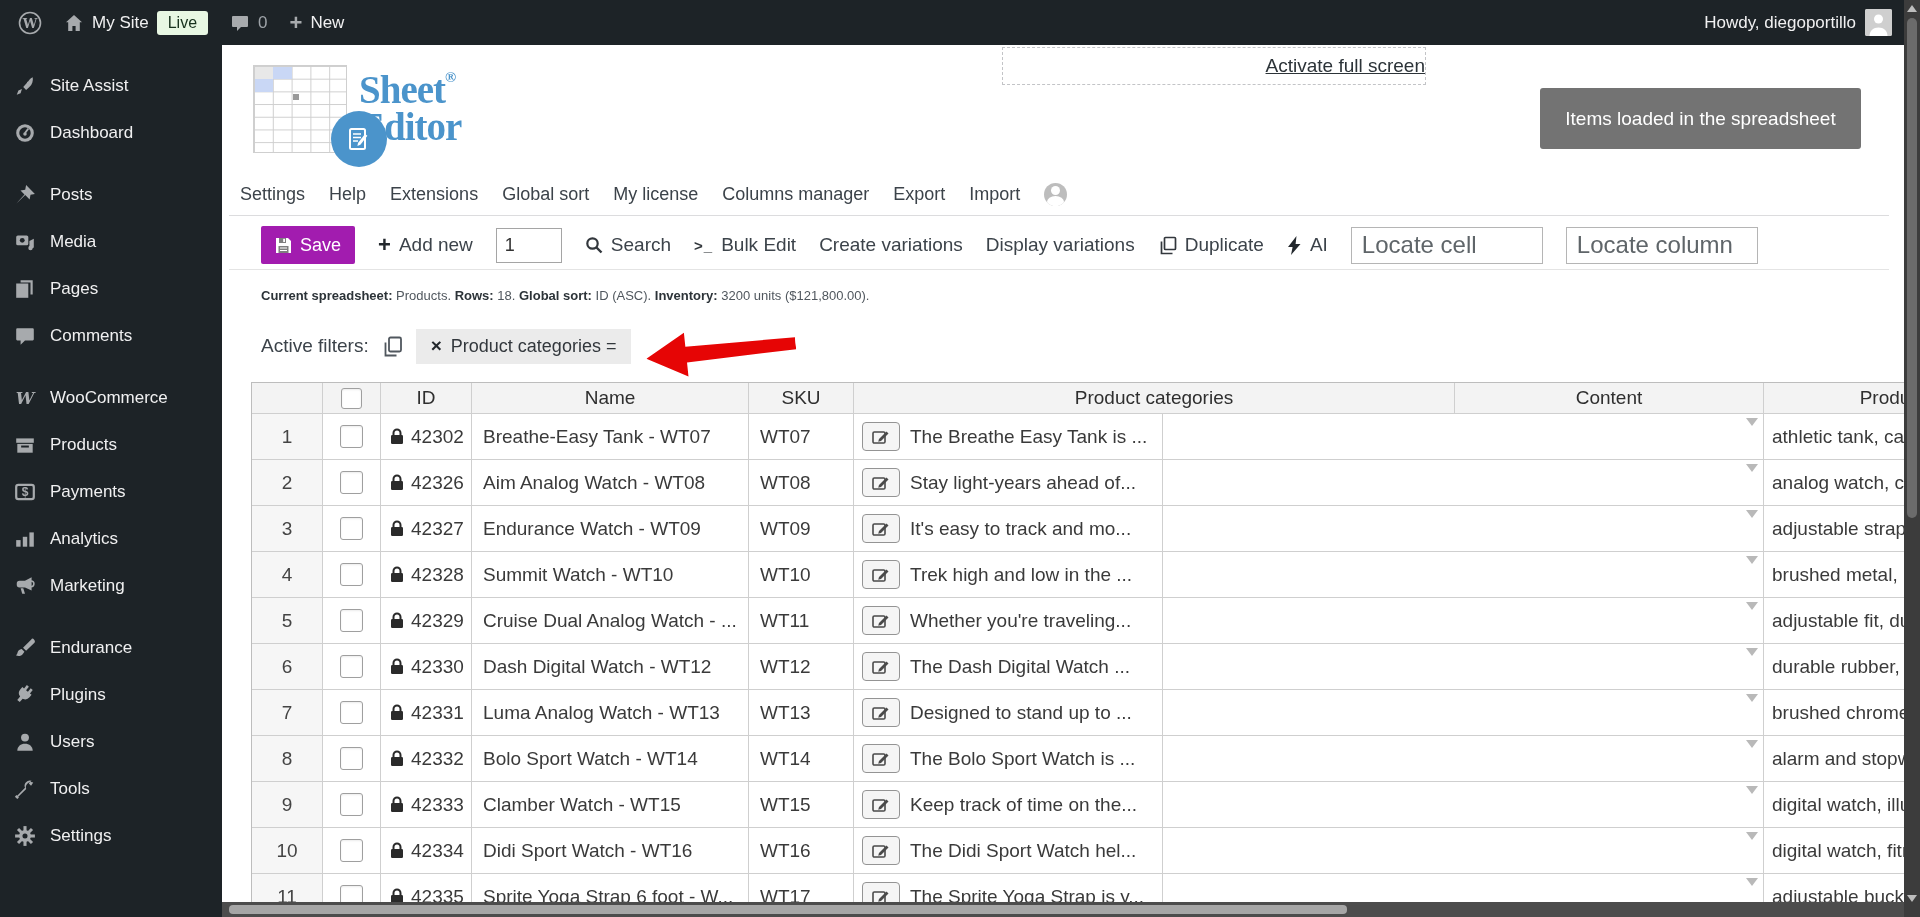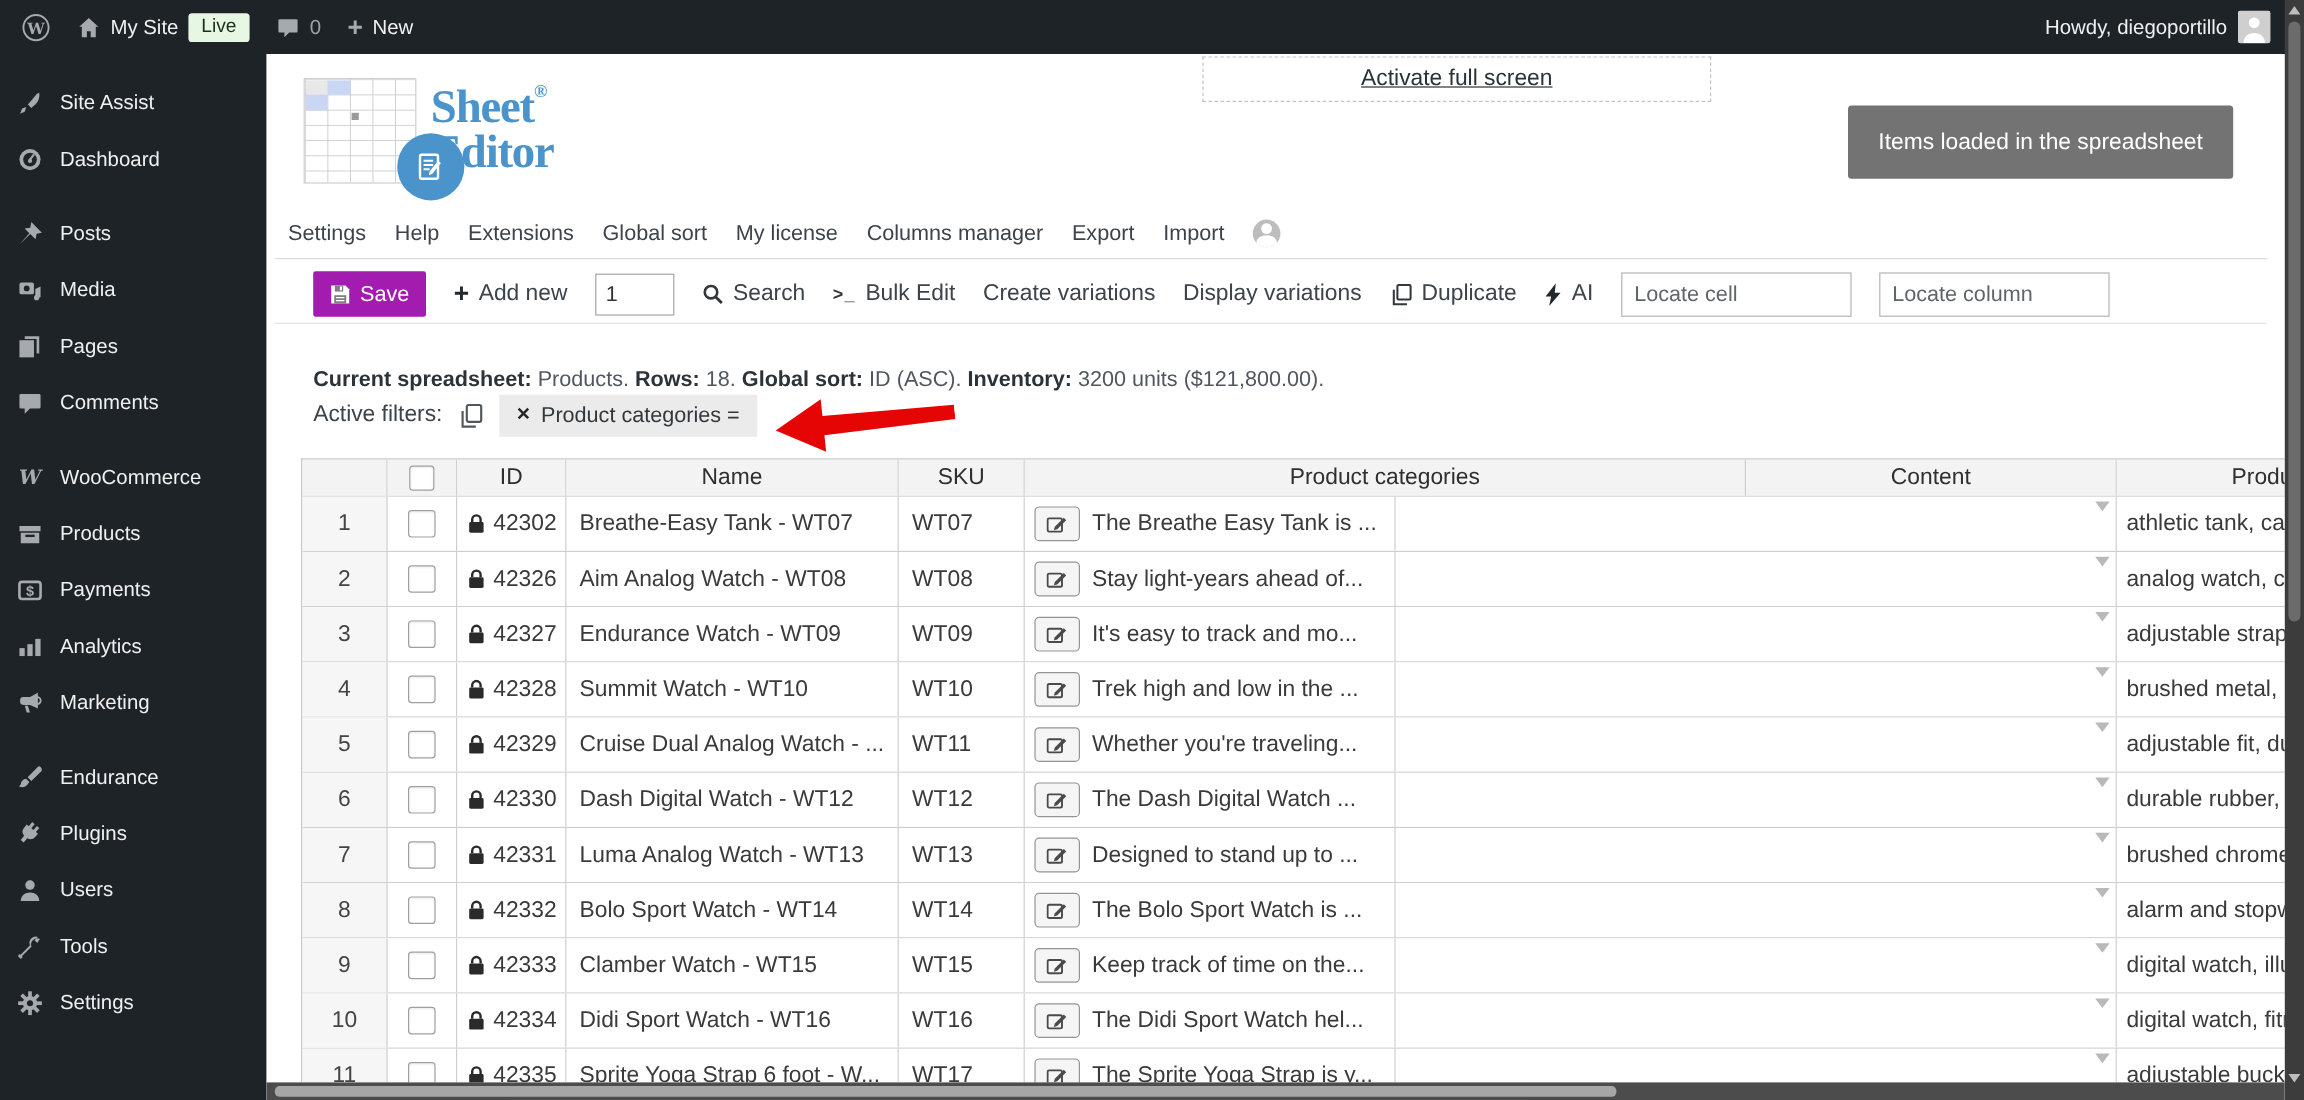--- a/index.html
+++ b/index.html
@@ -18,21 +18,21 @@
 
   
   #sidebar{position:absolute;left:0;top:45px;width:222px;height:872px;background:#1d2327;padding-top:17px;z-index:20}
   .sb-item{display:flex;align-items:center;gap:14px;height:47px;padding-left:14px;color:#f0f0f1;font-size:17px;cursor:pointer}
   .sb-ic{width:22px;height:22px;flex:0 0 22px;color:#a7aaad}
   .sb-gap{height:15px}
 
   
   #content{position:absolute;left:222px;top:45px;width:1682px;height:872px;background:#fff;overflow:hidden;z-index:10}
 
-  .notice-box{position:absolute;left:780px;top:2px;width:424px;height:38px;border:1px dashed #c3c4c7;display:flex;align-items:center;justify-content:center;font-size:19px;color:#2c3338}
+  .notice-box{position:absolute;left:780px;top:2px;width:424px;height:38px;border:1px dashed #c3c4c7;display:flex;align-items:center;justify-content:flex-end;font-size:19px;color:#2c3338}
   .notice-box span{text-decoration:underline;cursor:pointer}
 
   .items-btn{position:absolute;left:1318px;top:43px;width:321px;height:61px;background:#737373;color:#fff;font-size:19px;border:none;border-radius:3px;display:flex;align-items:center;justify-content:center;cursor:pointer}
 
   
   .logo{position:absolute;left:31px;top:20px;width:300px;height:100px}
   .lg-grid{position:absolute;left:0;top:0;width:94px;height:88px;background:#fff;border:1px solid #cfcfcf;
     background-image:linear-gradient(#cfcfcf 1px,transparent 1px),linear-gradient(90deg,#cfcfcf 1px,transparent 1px);
     background-size:18.8px 12.7px}
   .lg-c1{position:absolute;left:1px;top:1px;width:18px;height:12px;background:#e8e8e8}
@@ -50,27 +50,27 @@
   .tab-avatar:before{content:"";position:absolute;left:7px;top:3px;width:9px;height:9px;border-radius:50%;background:#fff}
   .tab-avatar:after{content:"";position:absolute;left:3px;top:13px;width:17px;height:12px;border-radius:50%;background:#fff}
   .hr1{position:absolute;left:7px;top:170px;width:1660px;border-top:1px solid #dcdcde}
   .hr2{position:absolute;left:7px;top:224px;width:1660px;border-top:1px solid #e4e4e4}
 
   
   #toolbar{position:absolute;left:39px;top:179px;height:42px;display:flex;align-items:center;gap:23px;font-size:19px;color:#3c434a}
   .tb-btn{display:flex;align-items:center;gap:8px;cursor:pointer;white-space:nowrap}
   .save-btn{background:#a21caf;color:#fff;height:38px;padding:0 14px;border:none;border-radius:2px;font-size:18px;display:flex;align-items:center;gap:8px;cursor:pointer}
   .count-input{width:66px;height:35px;border:1px solid #a5a5a5;font-size:18px;padding:0 8px;color:#333;font-family:"Liberation Sans",sans-serif}
-  .locate-input{width:192px;height:37px;border:1px solid #b5b5b5;font-size:18px;padding:0 10px;color:#555;font-family:"Liberation Sans",sans-serif}
+  .locate-input{width:192px;height:37px;border:1px solid #b5b5b5;font-size:24px;padding:0 10px;color:#555;font-family:"Liberation Sans",sans-serif}
   .locate-input::placeholder{color:#5f6569;opacity:1}
   .plus{font-size:22px;font-weight:bold;color:#23282d;line-height:20px}
   .term{font-size:15px;font-weight:bold;color:#32373c;letter-spacing:1px}
 
   
-  #inforow{position:absolute;left:39px;top:261px;font-size:18px;color:#50575e;white-space:nowrap}
+  #inforow{position:absolute;left:39px;top:243px;font-size:13px;color:#50575e;white-space:nowrap}
   #inforow b{color:#2c3338}
   #filtersrow{position:absolute;left:39px;top:283px;height:36px;display:flex;align-items:center;gap:12px;font-size:19px;color:#3c434a}
   .chip{display:flex;align-items:center;gap:9px;background:#ebebeb;height:35px;padding:0 15px;font-size:18px;color:#32373c;cursor:pointer}
   .chip b{font-size:19px;color:#23282d}
   .red-arrow{position:absolute;left:424px;top:282px;transform:rotate(-6deg)}
 
   
   #grid{position:absolute;left:29px;top:337px;width:1654px;height:520px;overflow:hidden;border-top:1px solid #bdbdbd;border-left:1px solid #bdbdbd;font-size:19px;color:#3a3a3a}
   .tr{display:flex;width:1810px;height:46px;border-bottom:1px solid #cfcfcf;background:#fff}
   .tr.head{height:31px;background:#f3f3f3}

